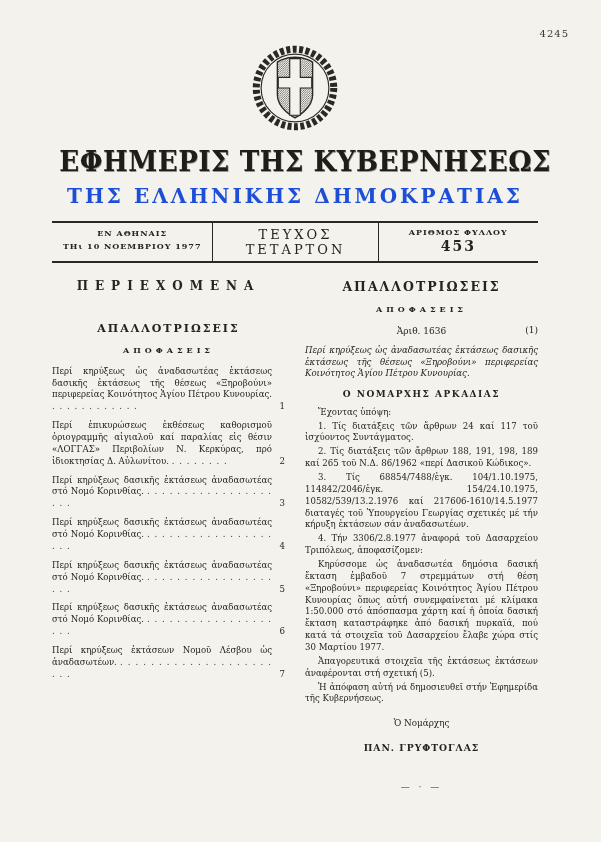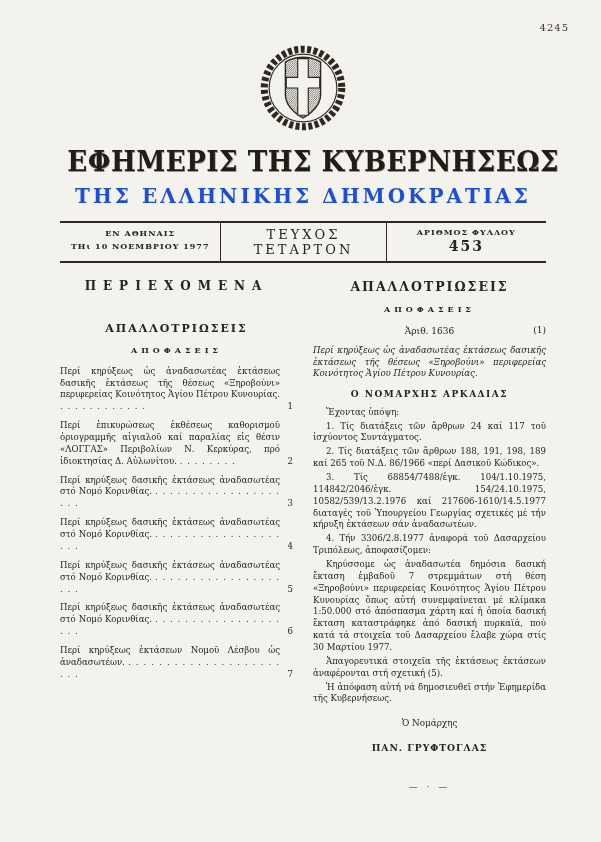--- a/index.html
+++ b/index.html
@@ -1,20 +1,20 @@
 <!DOCTYPE html>
 <html lang="el"><head>
 <meta charset="utf-8">
 <style>
   * { margin:0; padding:0; box-sizing:border-box; }
   html,body { background:#f3f2ed; }
   body { font-family:"DejaVu Serif", serif; color:#26241f; }
   .page { position:relative; width:601px; height:842px; background:#f3f2ed; overflow:hidden; margin:0 auto; }
-  .folio { position:absolute; top:22px; right:32px; font-size:10px; letter-spacing:1px; color:#3a372f; }
-  .inner { position:absolute; left:60px; top:16px; width:486px; }
+  .folio { position:absolute; top:28px; right:32px; font-size:10px; letter-spacing:1px; color:#3a372f; }
+  .inner { position:absolute; left:52px; top:16px; width:486px; }
 
   
   .emblem-wrap { display:flex; justify-content:center; margin-top:28px; }
   .title { text-align:center; font-size:27px; font-weight:bold; letter-spacing:0.5px; white-space:nowrap;
            margin-top:10px; transform:scaleX(0.97); transform-origin:center;
            text-shadow:0.6px 0.6px 0 rgba(35,32,26,0.45); color:#201d17; }
   .subtitle { text-align:center; font-size:20px; font-weight:bold; letter-spacing:3px; white-space:nowrap;
               margin-top:7px; color:#1d4ed8; }
 
   
@@ -144,21 +144,21 @@
         <div class="numrow">
           <span>Ἀριθ. 1636</span>
           <span class="ref">(1)</span>
         </div>
 
         <p class="subject">Περί κηρύξεως ὡς ἀναδασωτέας ἐκτάσεως δασικῆς ἐκτάσεως τῆς θέσεως «Ξηροβούνι» περιφερείας Κοινότητος Ἁγίου Πέτρου Κυνουρίας.</p>
         <div class="authority">Ο ΝΟΜΑΡΧΗΣ ΑΡΚΑΔΙΑΣ</div>
         <p class="para">Ἔχοντας ὑπόψη:</p>
 
         <p class="para">1. Τίς διατάξεις τῶν ἄρθρων 24 καί 117 τοῦ ἰσχύοντος Συντάγματος.</p>
-        <p class="para">2. Τίς διατάξεις τῶν ἄρθρων 188, 191, 198, 189 καί 265 τοῦ Ν.Δ. 86/1966 «περί Δασικοῦ Κώδικος».</p>
+        <p class="para">2. Τίς διατάξεις τῶν ἄρθρων 188, 191, 198, 189 καί 265 τοῦ Ν.Δ. 86/1962 «περί Δασικοῦ Κώδικος».</p>
         <p class="para">3. Τίς 68854/7488/ἐγκ. 104/1.10.1975, 114842/2046/ἐγκ. 154/24.10.1975, 10582/539/13.2.1976 καί 217606-1610/14.5.1977 διαταγές τοῦ Ὑπουργείου Γεωργίας σχετικές μέ τήν κήρυξη ἐκτάσεων σάν ἀναδασωτέων.</p>
         <p class="para">4. Τήν 3306/2.8.1977 ἀναφορά τοῦ Δασαρχείου Τριπόλεως, ἀποφασίζομεν:</p>
 
         <p class="para">Κηρύσσομε ὡς ἀναδασωτέα δημόσια δασική ἔκταση ἐμβαδοῦ 7 στρεμμάτων στή θέση «Ξηροβούνι» περιφερείας Κοινότητος Ἁγίου Πέτρου Κυνουρίας ὅπως αὐτή συνεμφαίνεται μέ κλίμακα 1:50.000 στό ἀπόσπασμα χάρτη καί ἡ ὁποία δασική ἔκταση καταστράφηκε ἀπό δασική πυρκαϊά, πού κατά τά στοιχεῖα τοῦ Δασαρχείου ἔλαβε χώρα στίς 30 Μαρτίου 1977.</p>
         <p class="para">Ἀπαγορευτικά στοιχεῖα τῆς ἐκτάσεως ἐκτάσεων ἀναφέρονται στή σχετική (5).</p>
         <p class="para">Ἡ ἀπόφαση αὐτή νά δημοσιευθεῖ στήν Ἐφημερίδα τῆς Κυβερνήσεως.</p>
 
         <div class="sig">
           <div class="sig-title">Ὁ Νομάρχης</div>
           <div class="sig-name">ΠΑΝ. ΓΡΥΦΤΟΓΛΑΣ</div>

